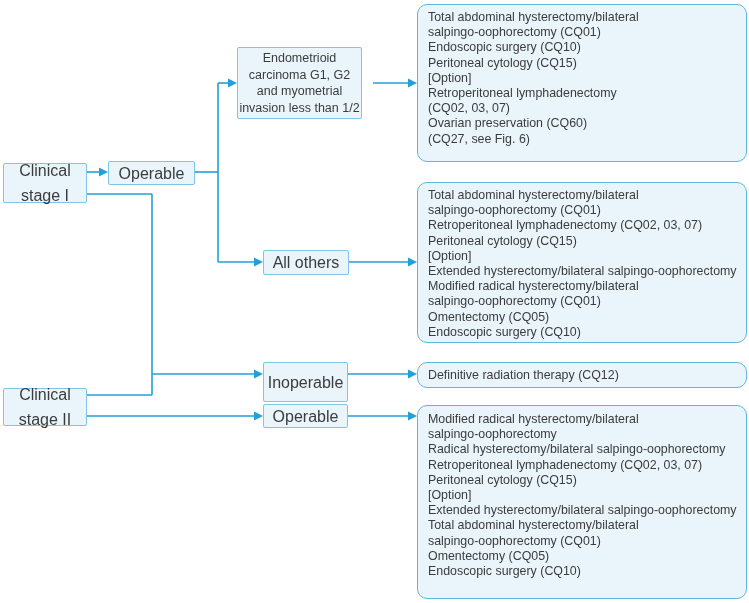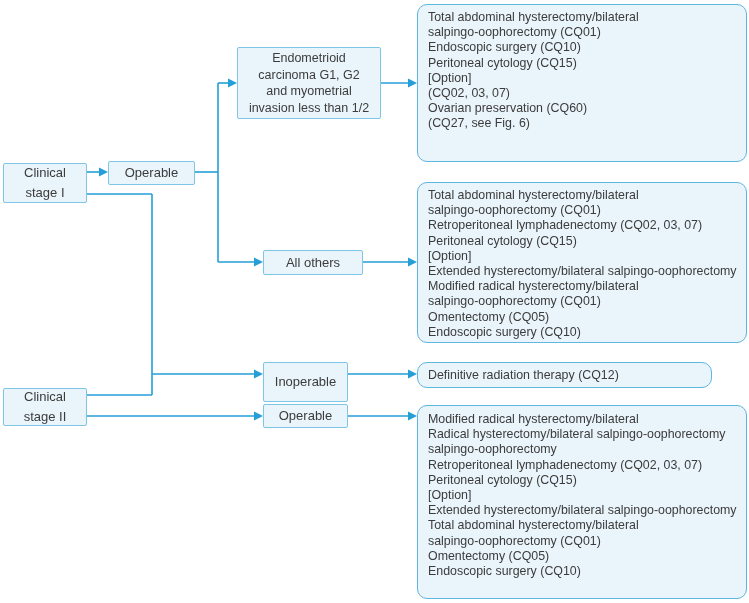--- a/index.html
+++ b/index.html
@@ -30,22 +30,22 @@
     position: absolute;
     box-sizing: border-box;
     background: var(--box-fill, #e9f4fb);
     border: 1.5px solid var(--node-border, #7ec5e6);
     border-radius: 2px;
     display: flex;
     align-items: center;
     justify-content: center;
     text-align: center;
     white-space: pre-line;
-    font-size: 13px;
-    line-height: 20px;
+    font-size: 16px;
+    line-height: 25px;
   }
   .node.small-text { font-size: 12.5px; line-height: 16.5px; }
   .panel {
     position: absolute;
     box-sizing: border-box;
     background: var(--box-fill, #e9f4fb);
     border: 1.5px solid var(--panel-border, #5fb6de);
     border-radius: 10px;
     padding: 5px 8px 0 10px;
   }
@@ -102,66 +102,67 @@
 
     <line x1="348" y1="416" x2="409" y2="416"></line>
     <polygon points="417,416 408,411.6 408,420.4"></polygon>
   </svg>
 
   <div class="node" style="left:3px; top:163px; width:84px; height:40px;">Clinical
 stage I</div>
 
   <div class="node" style="left:108px; top:161px; width:87px; height:24px;">Operable</div>
 
-  <div class="node small-text" style="left:237px; top:47px; width:144px; height:72px;">Endometrioid
+  <div class="node small-text" style="left:237px; top:47px; width:125px; height:72px;">Endometrioid
 carcinoma G1, G2
 and myometrial
 invasion less than 1/2</div>
 
-  <div class="node" style="left:263px; top:250px; width:100px; height:25px;">All others</div>
+  <div class="node" style="left:263px; top:250px; width:86px; height:25px;">All others</div>
 
   <div class="node" style="left:3px; top:388px; width:84px; height:38px;">Clinical
 stage II</div>
 
   <div class="node" style="left:263px; top:362px; width:85px; height:40px;">Inoperable</div>
 
   <div class="node" style="left:263px; top:404px; width:85px; height:24px;">Operable</div>
 
   <div class="panel" style="left:417px; top:4px; width:330px; height:158px;">
       <div class="tline">Total abdominal hysterectomy/bilateral</div>
       <div class="tline">salpingo-oophorectomy (CQ01)</div>
       <div class="tline">Endoscopic surgery (CQ10)</div>
       <div class="tline">Peritoneal cytology (CQ15)</div>
       <div class="tline">[Option]</div>
+      <div class="tline">Retroperitoneal lymphadenectomy</div>
       <div class="tline">(CQ02, 03, 07)</div>
       <div class="tline">Ovarian preservation (CQ60)</div>
       <div class="tline">(CQ27, see Fig. 6)</div>
     </div>
 
   <div class="panel" style="left:417px; top:182px; width:330px; height:161px;">
       <div class="tline">Total abdominal hysterectomy/bilateral</div>
       <div class="tline">salpingo-oophorectomy (CQ01)</div>
       <div class="tline">Retroperitoneal lymphadenectomy (CQ02, 03, 07)</div>
       <div class="tline">Peritoneal cytology (CQ15)</div>
       <div class="tline">[Option]</div>
       <div class="tline">Extended hysterectomy/bilateral salpingo-oophorectomy</div>
       <div class="tline">Modified radical hysterectomy/bilateral</div>
       <div class="tline">salpingo-oophorectomy (CQ01)</div>
       <div class="tline">Omentectomy (CQ05)</div>
       <div class="tline">Endoscopic surgery (CQ10)</div>
     </div>
 
-  <div class="panel single" style="left:417px; top:362px; width:295px; height:26px;">
+  <div class="panel single" style="left:417px; top:362px; width:330px; height:26px;">
       <div class="tline">Definitive radiation therapy (CQ12)</div>
     </div>
 
   <div class="panel" style="left:417px; top:405px; width:330px; height:194px; padding-top:6px;">
       <div class="tline">Modified radical hysterectomy/bilateral</div>
+      <div class="tline">salpingo-oophorectomy</div>
       <div class="tline">Radical hysterectomy/bilateral salpingo-oophorectomy</div>
-      <div class="tline">salpingo-oophorectomy</div>
       <div class="tline">Retroperitoneal lymphadenectomy (CQ02, 03, 07)</div>
       <div class="tline">Peritoneal cytology (CQ15)</div>
       <div class="tline">[Option]</div>
       <div class="tline">Extended hysterectomy/bilateral salpingo-oophorectomy</div>
       <div class="tline">Total abdominal hysterectomy/bilateral</div>
       <div class="tline">salpingo-oophorectomy (CQ01)</div>
       <div class="tline">Omentectomy (CQ05)</div>
       <div class="tline">Endoscopic surgery (CQ10)</div>
     </div>
 

